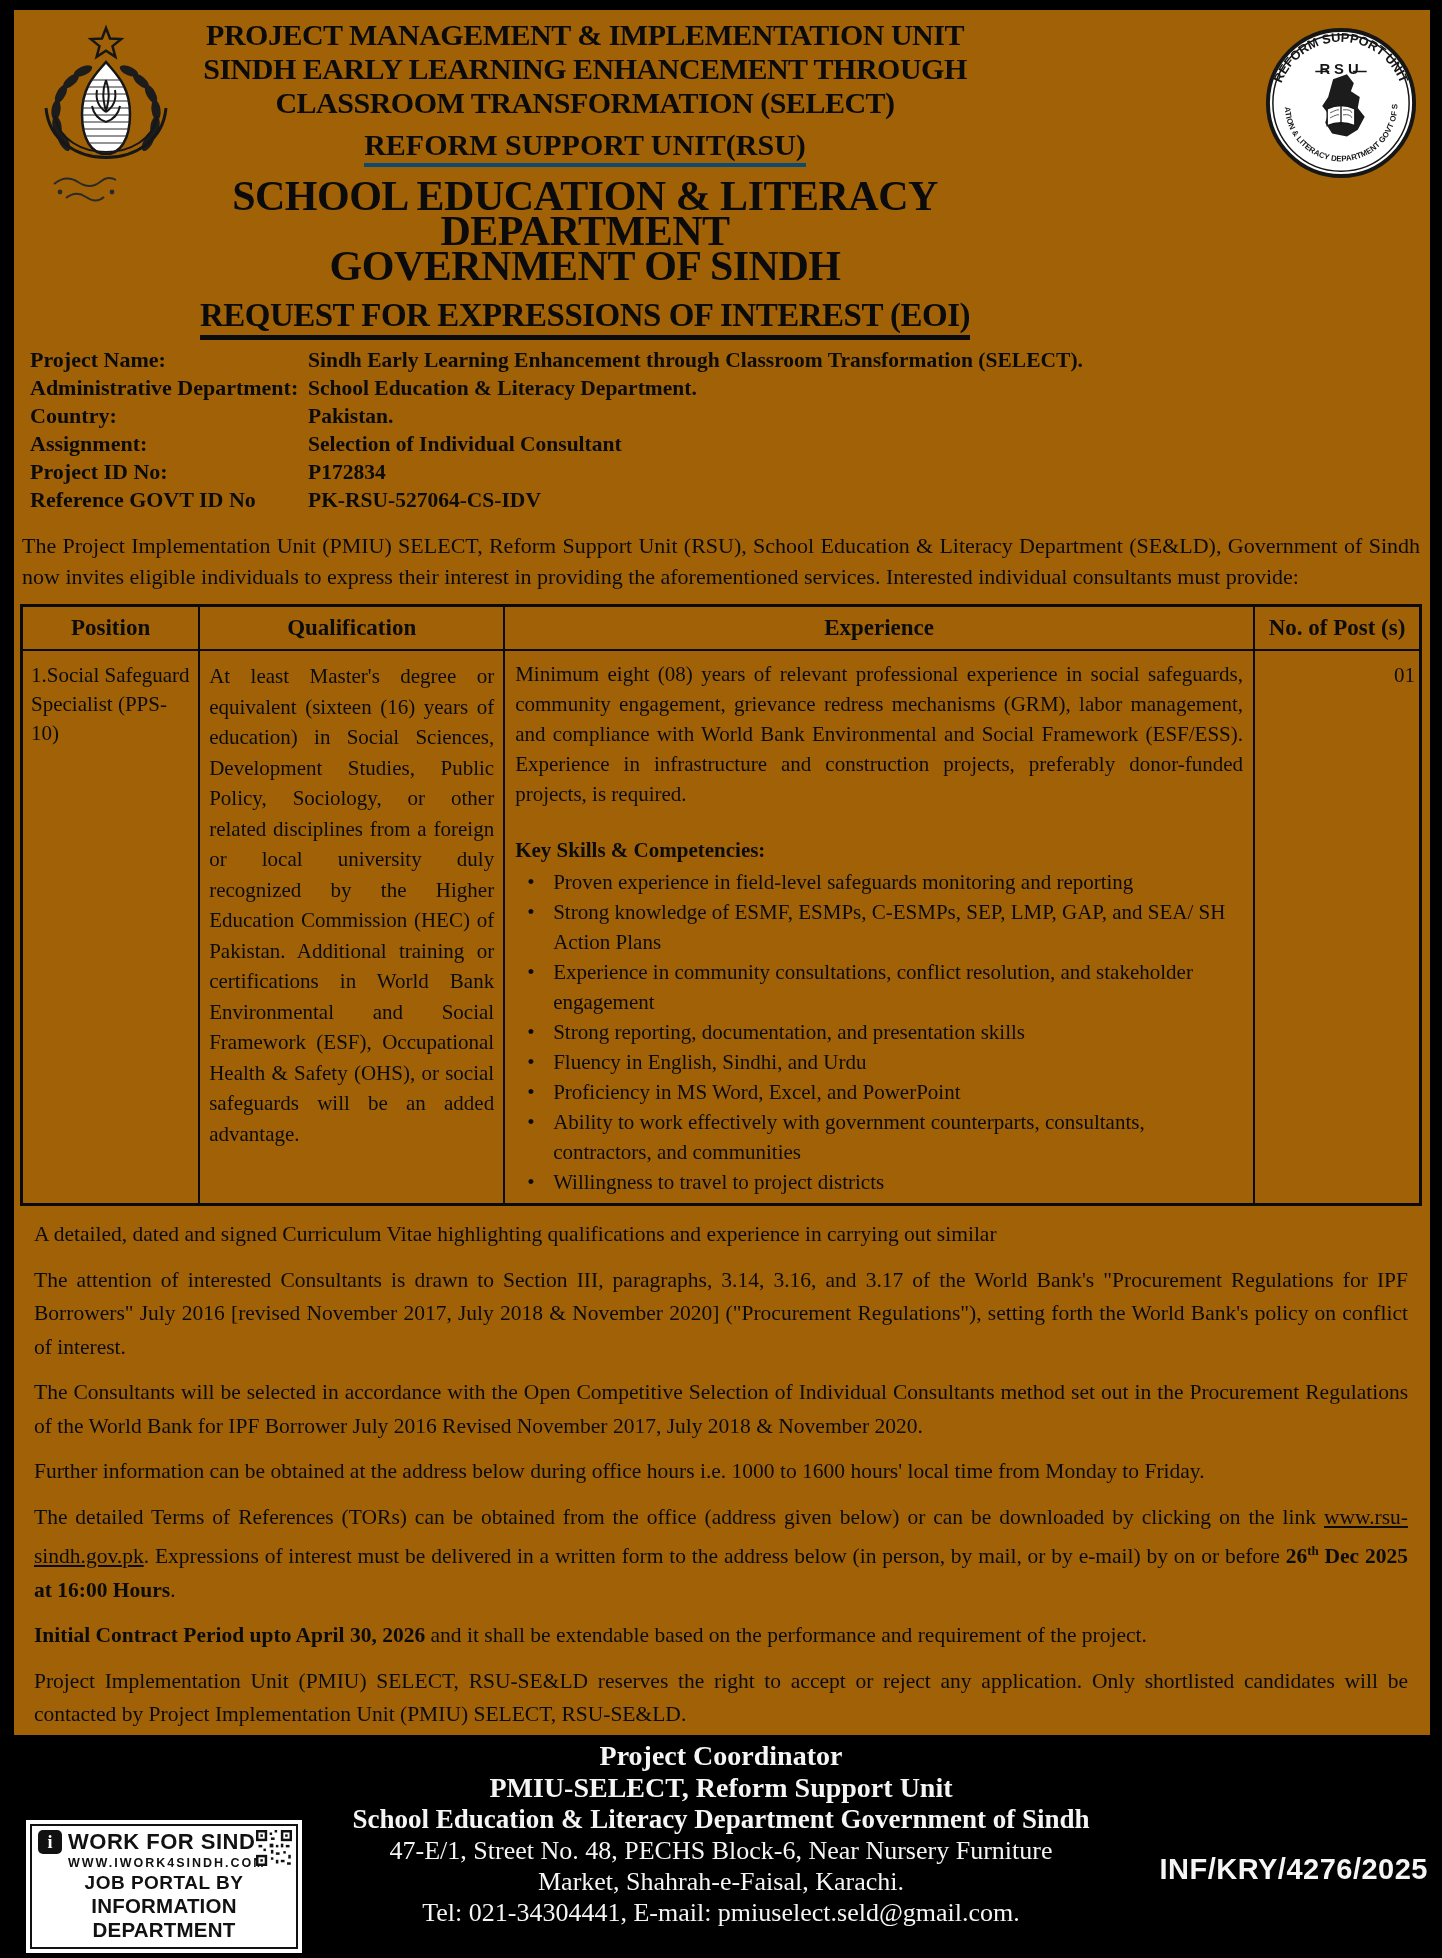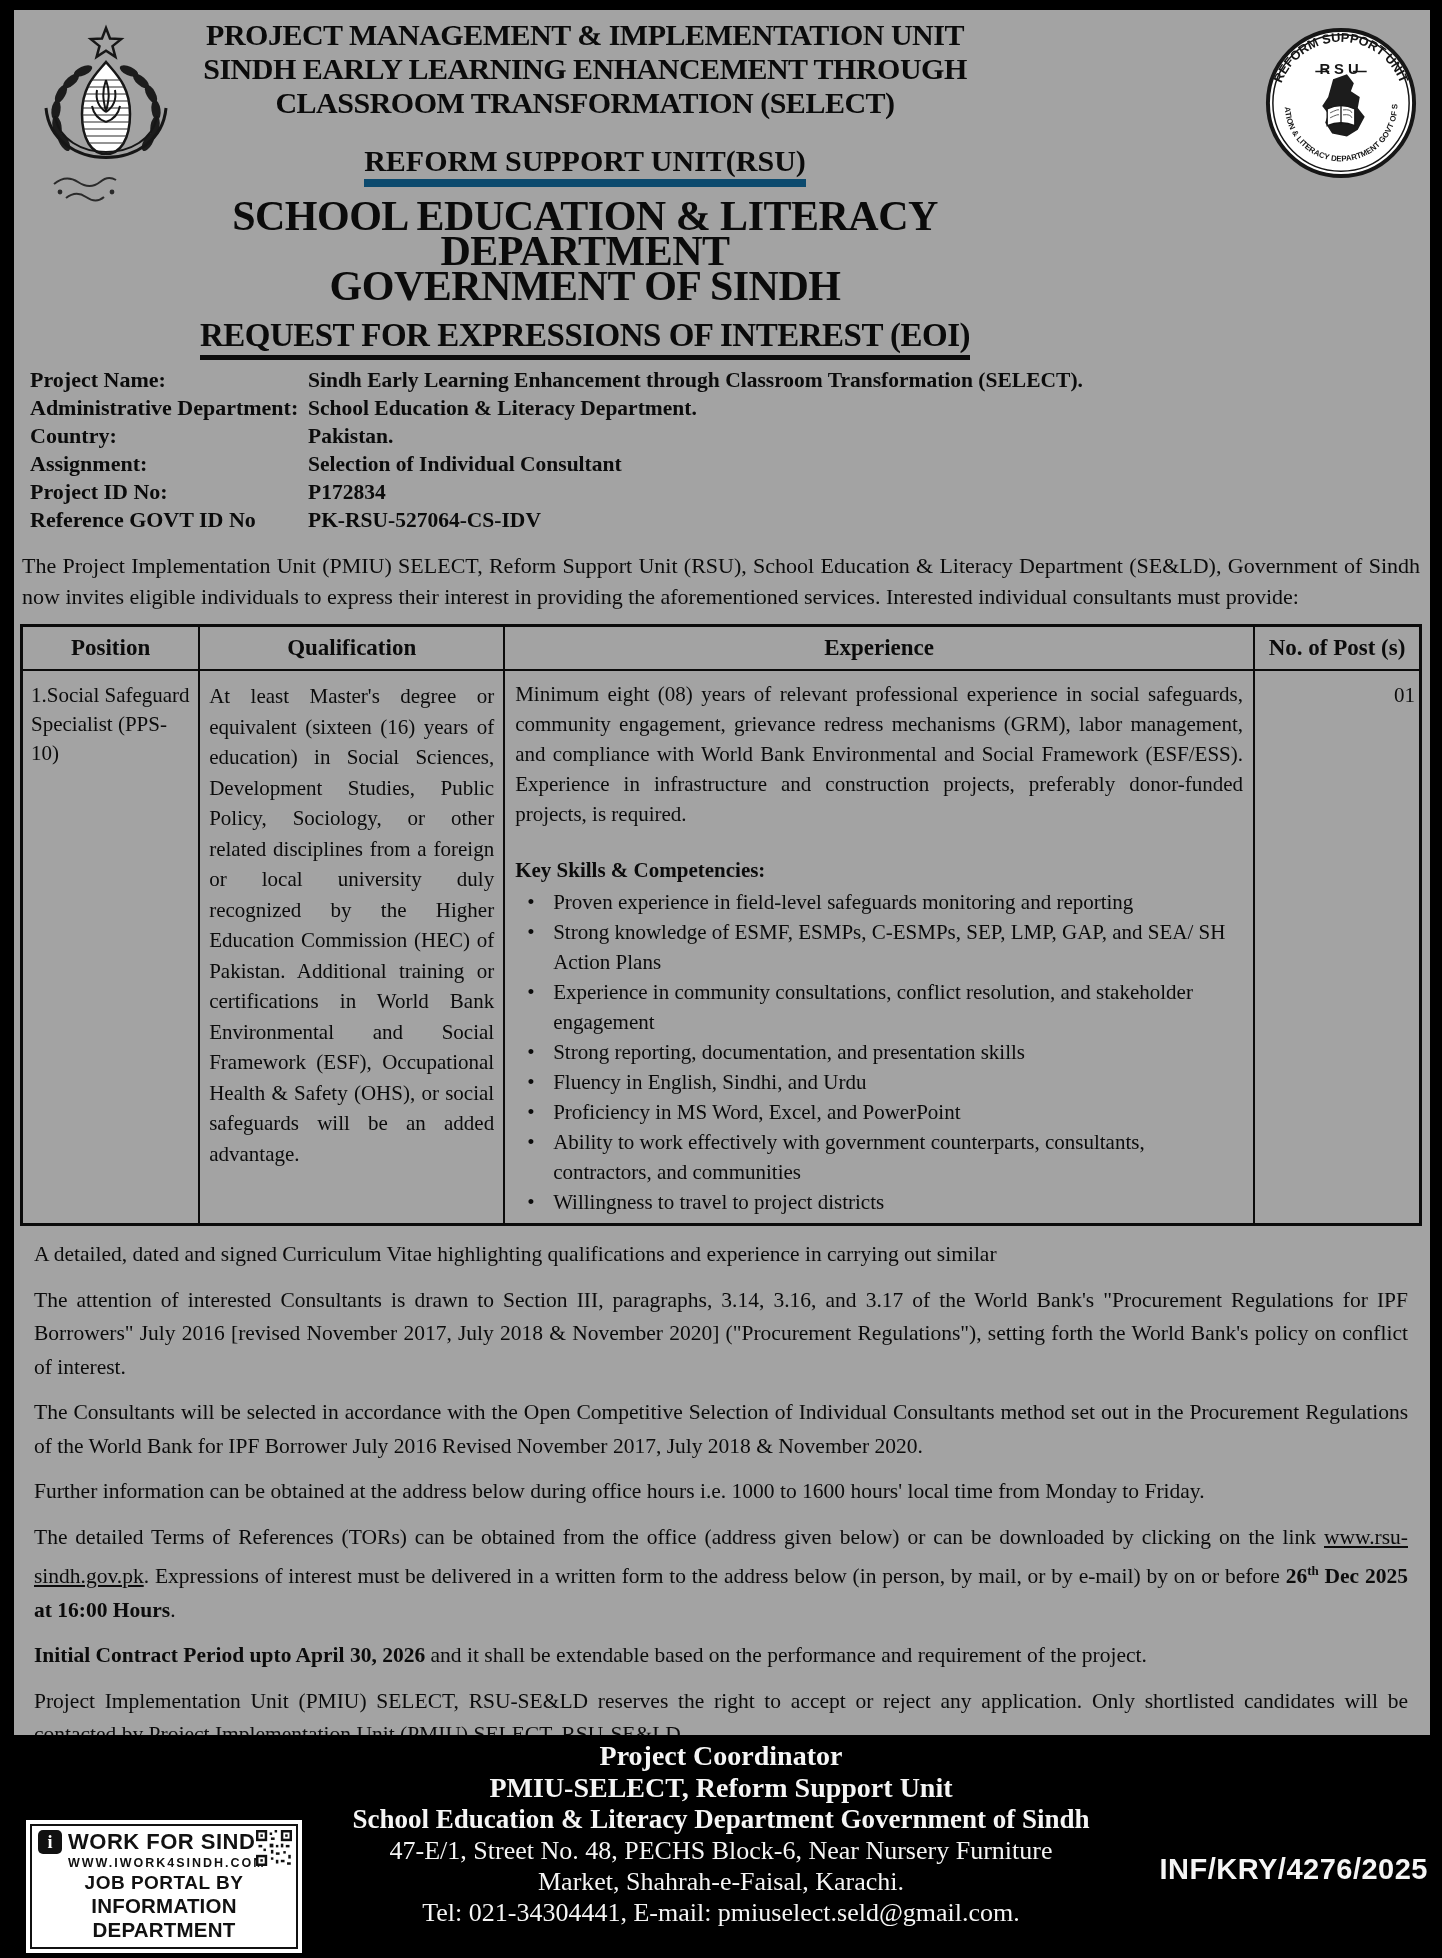--- a/index.html
+++ b/index.html
@@ -2,29 +2,29 @@
 <html><head>
 <meta charset="utf-8">
 <style>
   html,body{margin:0;padding:0;background:#555;}
   .page{
     width:1442px;height:1958px;background:#000;box-sizing:border-box;
     padding:10px 12px 0 14px;display:flex;flex-direction:column;
     font-family:"Liberation Serif","DejaVu Serif",serif;color:#0b0b0b;
     position:relative;margin:0 auto;
   }
-  .content{background:#a3a3a3;flex:1;padding:8px 8px 0 6px;position:relative;overflow:hidden;}
+  .content{background:#a16207;flex:1;padding:8px 8px 0 6px;position:relative;overflow:hidden;}
   
   .header-row{position:relative;min-height:282px;}
   .crest{position:absolute;left:6px;top:4px;width:160px;height:205px;}
   .seal{position:absolute;right:2px;top:6px;width:158px;height:158px;}
   .titles{margin-left:150px;width:830px;text-align:center;font-weight:bold;}
   .t1{font-size:30px;line-height:34px;letter-spacing:-0.5px;}
-  .t2{font-size:30px;line-height:34px;margin-top:24px;display:inline-block;
-      border-bottom:8px solid #0c4a6e;padding-bottom:1px;}
+  .t2{font-size:30px;line-height:34px;margin-top:8px;display:inline-block;
+      border-bottom:4px solid #0c4a6e;padding-bottom:1px;}
   .t3{font-size:42px;line-height:35px;letter-spacing:-0.5px;}
   .t3-wrap{margin-top:12px;}
   .t4{font-size:33px;line-height:36px;margin-top:13px;display:inline-block;
       border-bottom:5px solid #0b0b0b;padding-bottom:2px;letter-spacing:-0.5px;}
   
   .pinfo{margin:6px 0 0 10px;}
   .pinfo-row{display:flex;line-height:28px;}
   .pinfo-label{width:278px;font-weight:bold;font-size:22px;flex:none;}
   .pinfo-value{font-weight:bold;font-size:21.5px;}
   

